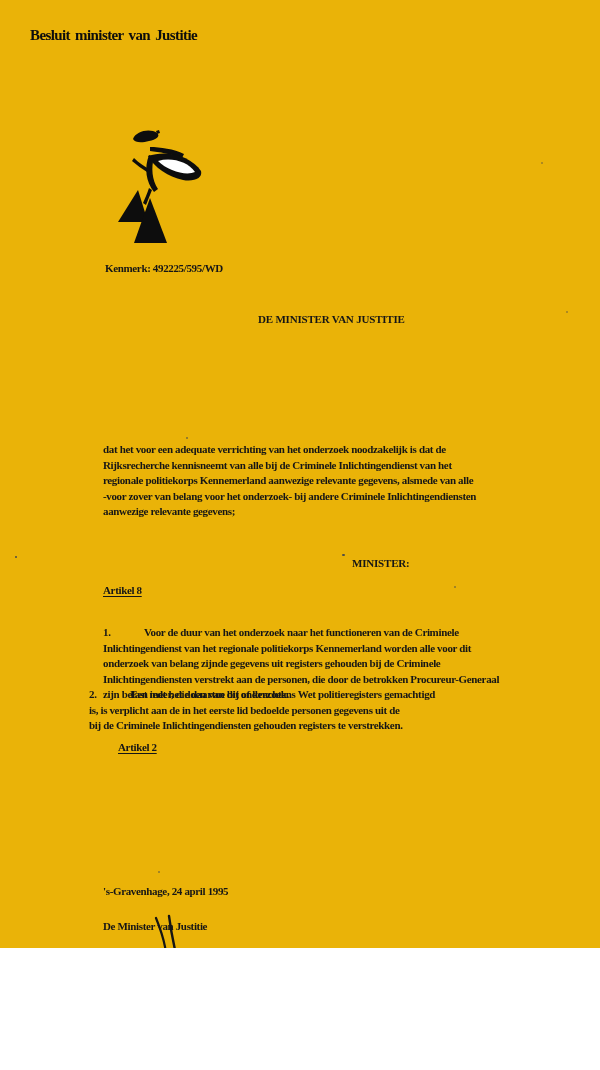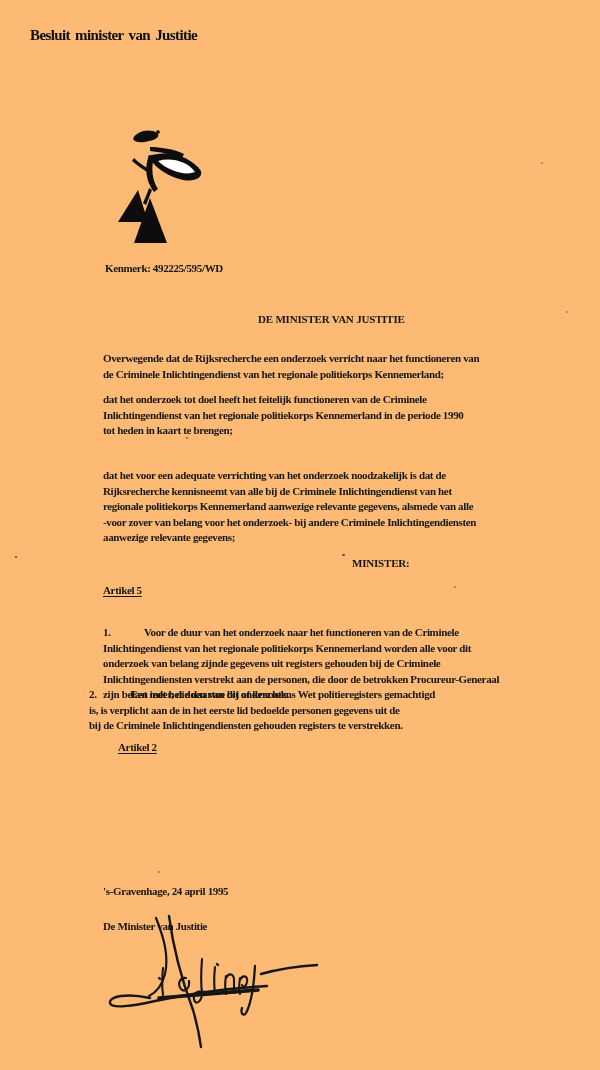--- a/index.html
+++ b/index.html
@@ -1,17 +1,17 @@
 <!DOCTYPE html>
 <html><head>
 <meta charset="utf-8">
 <style>
   html,body{margin:0;padding:0;background:#fff;}
   .page{
-    position:relative;width:600px;height:1070px;background:#fdba74;
+    position:relative;width:600px;height:948px;background:#eab308;
     font-family:"Liberation Serif","DejaVu Serif",serif;color:#141414;overflow:hidden;
   }
   .abs{position:absolute;}
   .txt{
     font-size:11px;line-height:15.5px;font-weight:700;
     letter-spacing:-0.35px;white-space:pre;color:#161616;
   }
   .doc-title{
     font-size:15px;font-weight:700;letter-spacing:-0.6px;word-spacing:2px;color:#0d0d0d;
   }
@@ -48,37 +48,32 @@
 
         <path d="M44,72 L61,117 L28,117 Z"></path>
       </g>
     </svg>
   </div>
 
   <div class="abs txt" style="left:105px;top:261px;">Kenmerk: 492225/595/WD</div>
 
   <div class="abs txt center-heading" style="left:258px;top:312px;">DE MINISTER VAN JUSTITIE</div>
 
-  <div class="abs txt" style="left:103px;top:351px;">Overwegende dat de Rijksrecherche een onderzoek verricht naar het functioneren van
-de Criminele Inlichtingendienst van het regionale politiekorps Kennemerland;</div>
 
-  <div class="abs txt" style="left:103px;top:392px;">dat het onderzoek tot doel heeft het feitelijk functioneren van de Criminele
-Inlichtingendienst van het regionale politiekorps Kennemerland in de periode 1990
-tot heden in kaart te brengen;</div>
 
-  <div class="abs txt" style="left:103px;top:442px;margin-top:26px;">dat het voor een adequate verrichting van het onderzoek noodzakelijk is dat de
+  <div class="abs txt" style="left:103px;top:442px;">dat het voor een adequate verrichting van het onderzoek noodzakelijk is dat de
 Rijksrecherche kennisneemt van alle bij de Criminele Inlichtingendienst van het
 regionale politiekorps Kennemerland aanwezige relevante gegevens, alsmede van alle
 -voor zover van belang voor het onderzoek- bij andere Criminele Inlichtingendiensten
 aanwezige relevante gegevens;</div>
 
 
   <div class="abs txt center-heading" style="left:352px;top:556px;">MINISTER:</div>
 
-  <div class="abs txt article-heading" style="left:103px;top:583px;">Artikel 5</div>
+  <div class="abs txt article-heading" style="left:103px;top:583px;">Artikel 8</div>
 
   <div class="abs txt" style="left:103px;top:625px;">1.              Voor de duur van het onderzoek naar het functioneren van de Criminele
 Inlichtingendienst van het regionale politiekorps Kennemerland worden alle voor dit
 onderzoek van belang zijnde gegevens uit registers gehouden bij de Criminele
 Inlichtingendiensten verstrekt aan de personen, die door de betrokken Procureur-Generaal
 zijn belast met het doen van dit onderzoek.</div>
 
   <div class="abs txt" style="left:89px;top:687px;">2.              Een ieder, die daartoe bij of krachtens Wet politieregisters gemachtigd
 is, is verplicht aan de in het eerste lid bedoelde personen gegevens uit de
 bij de Criminele Inlichtingendiensten gehouden registers te verstrekken.</div>

